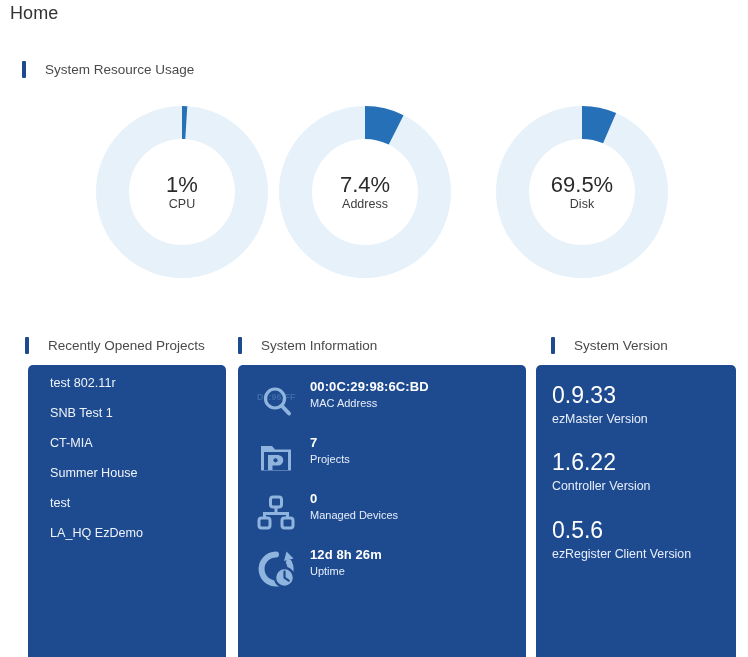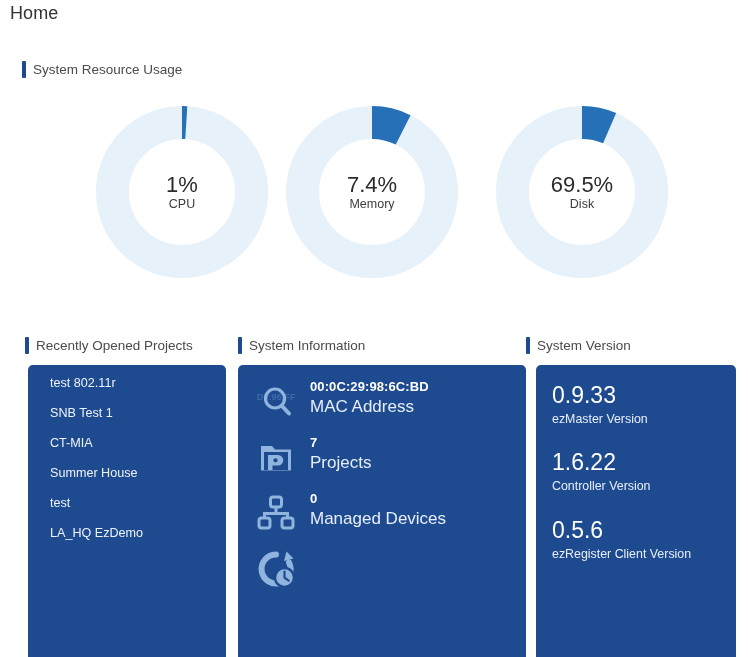--- a/index.html
+++ b/index.html
@@ -19,21 +19,21 @@
     color: #333333;
     font-weight: 400;
     letter-spacing: .1px;
   }
 
   
   .sec-head {
     position: absolute;
     display: flex;
     align-items: center;
-    gap: 7px;
+    gap: 19px;
   }
   .sec-bar {
     width: 4px; height: 17px;
     background: #1e4b8f;
     border-radius: 1px;
     flex: 0 0 auto;
   }
   .sec-title {
     font-size: 13.5px;
     color: #4a4a4a;
@@ -111,21 +111,21 @@
   }
   .info-text { display: flex; flex-direction: column; }
   .info-value {
     font-size: 13px;
     color: #ffffff;
     font-weight: 700;
     line-height: 1.22;
     letter-spacing: .1px;
   }
   .info-label {
-    font-size: 17px;
+    font-size: 11px;
     color: #e7eefa;
     line-height: 1.35;
     margin-top: 1px;
   }
 
   
   .ver-list { padding: 16px 0 0 16px; }
   .ver-row { margin-bottom: 21px; }
   .ver-value {
     font-size: 23px;
@@ -158,28 +158,28 @@
       <svg viewBox="0 0 172 172">
         <circle cx="86" cy="86" r="69.5" fill="none" stroke="#e6f1fa" stroke-width="33"></circle>
         <circle class="arc" cx="86" cy="86" r="69.5" fill="none" stroke="#2670b8" stroke-width="33" transform="rotate(-90 86 86)" stroke-dasharray="4.366813788489813 432.3145650604914"></circle>
       </svg>
       <div class="donut-center">
         <div class="donut-value">1%</div>
         <div class="donut-label">CPU</div>
       </div>
     </div>
 
-    <div class="donut" style="left:286px;">
+    <div class="donut" style="left:279px;">
       <svg viewBox="0 0 172 172">
         <circle cx="86" cy="86" r="69.5" fill="none" stroke="#e6f1fa" stroke-width="33"></circle>
         <circle class="arc" cx="86" cy="86" r="69.5" fill="none" stroke="#2670b8" stroke-width="33" transform="rotate(-90 86 86)" stroke-dasharray="32.31442203482462 404.36695681415665"></circle>
       </svg>
       <div class="donut-center">
         <div class="donut-value">7.4%</div>
-        <div class="donut-label">Memory</div>
+        <div class="donut-label">Address</div>
       </div>
     </div>
 
     <div class="donut" style="left:496px;">
       <svg viewBox="0 0 172 172">
         <circle cx="86" cy="86" r="69.5" fill="none" stroke="#e6f1fa" stroke-width="33"></circle>
         <circle class="arc" cx="86" cy="86" r="69.5" fill="none" stroke="#2670b8" stroke-width="33" transform="rotate(-90 86 86)" stroke-dasharray="28.384289625183783 408.29708922379746"></circle>
       </svg>
       <div class="donut-center">
         <div class="donut-value">69.5%</div>
@@ -192,21 +192,21 @@
   <div class="sec-head" style="left:25px; top:337px;">
     <span class="sec-bar"></span>
     <span class="sec-title">Recently Opened Projects</span>
   </div>
 
   <div class="sec-head" style="left:238px; top:337px;">
     <span class="sec-bar"></span>
     <span class="sec-title">System Information</span>
   </div>
 
-  <div class="sec-head" style="left:526px; top:337px;">
+  <div class="sec-head" style="left:551px; top:337px;">
     <span class="sec-bar"></span>
     <span class="sec-title">System Version</span>
   </div>
 
   <div class="card" style="left:28px; top:365px; width:198px; height:300px;">
     <ul class="proj-list" id="proj-list">
         <li class="proj-item">test 802.11r</li>
         <li class="proj-item">SNB Test 1</li>
         <li class="proj-item">CT-MIA</li>
         <li class="proj-item">Summer House</li>
@@ -260,20 +260,24 @@
         </div>
         <div class="info-row">
           <div class="info-icon">
             <svg viewBox="0 0 40 40" width="40" height="40">
               <path d="M20 5.5a14.5 14.5 0 1 0 13 8" fill="none" stroke="#8fb4de" stroke-width="6" stroke-linecap="round"></path>
               <path d="M30.5 2.5l7 7-9.5 2.5z" fill="#8fb4de"></path>
               <circle cx="28.5" cy="28.5" r="9.5" fill="#8fb4de" stroke="#1e4b8f" stroke-width="2.4"></circle>
               <path d="M28.5 22.5v6.2l4.2 3" fill="none" stroke="#1e4b8f" stroke-width="2.2" stroke-linecap="round"></path>
             </svg>
           </div>
+          <div class="info-text">
+            <div class="info-value">12d 8h 26m</div>
+            <div class="info-label">Uptime</div>
+          </div>
         </div>
       </div>
   </div>
 
   <div class="card" style="left:536px; top:365px; width:200px; height:300px;">
     <div class="ver-list" id="ver-rows">
         <div class="ver-row">
           <div class="ver-value">0.9.33</div>
           <div class="ver-label">ezMaster Version</div>
         </div>

